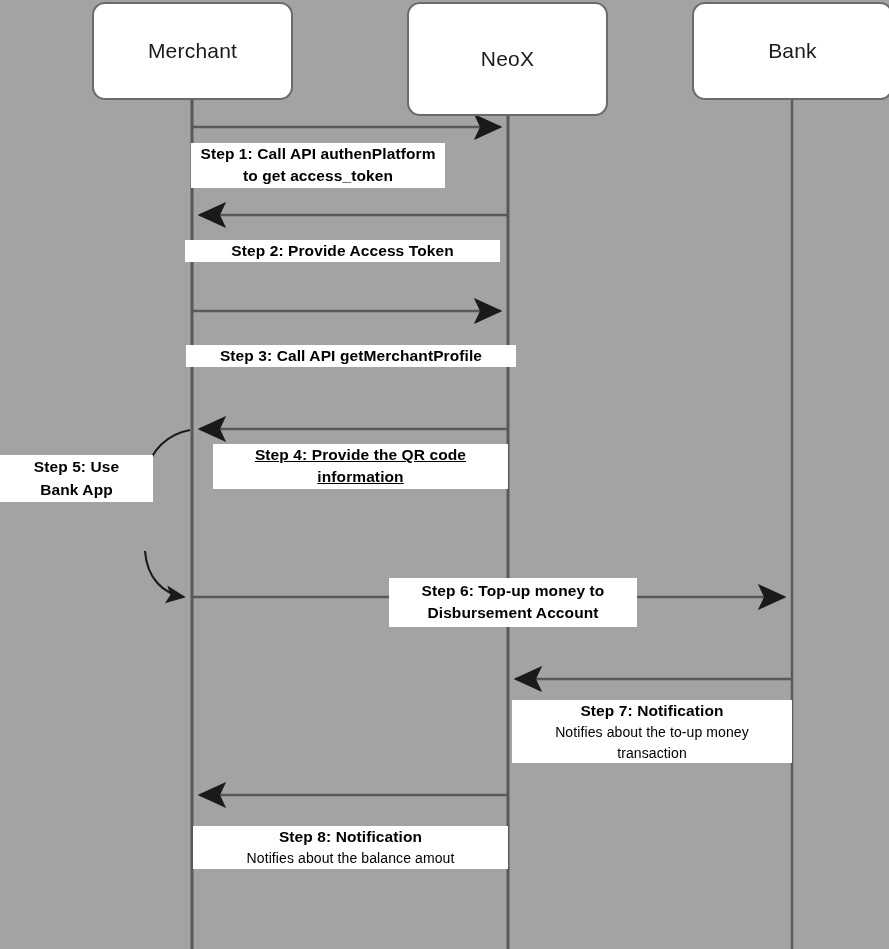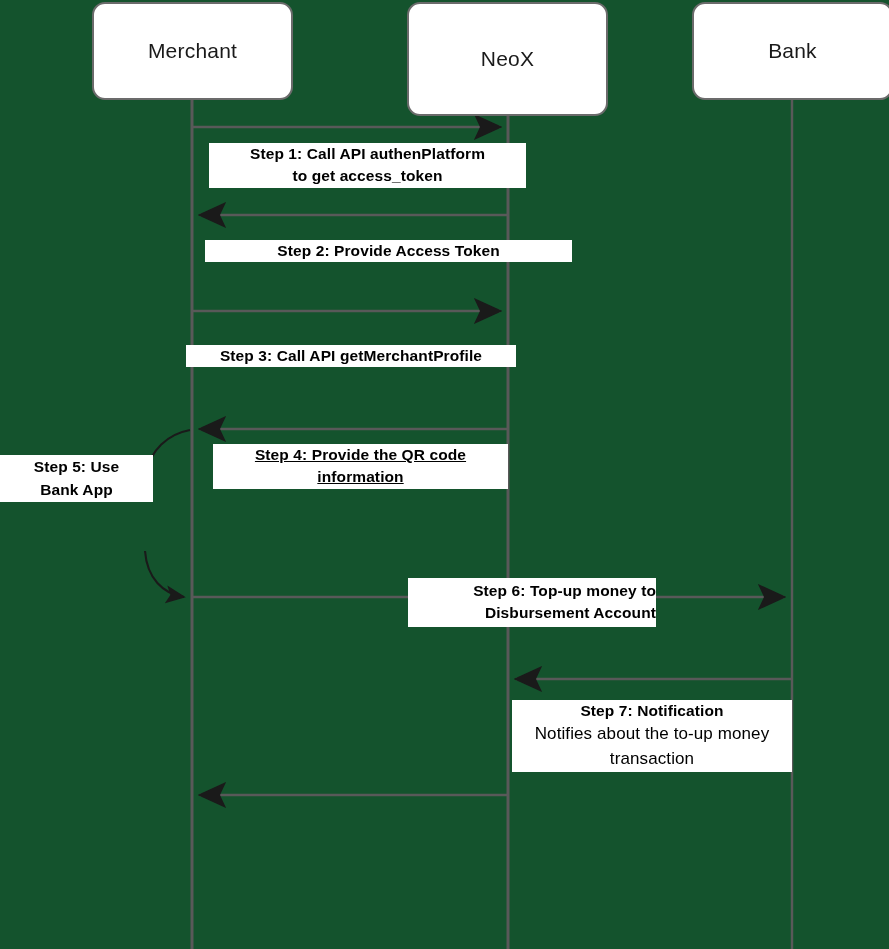--- a/index.html
+++ b/index.html
@@ -9,21 +9,21 @@
     background: #ffffff;
   }
   body {
     font-family: "Liberation Sans", sans-serif;
     -webkit-font-smoothing: antialiased;
   }
   #diagram-root {
     position: relative;
     width: 889px;
     height: 949px;
-    background: #14532d;
+    background: #a3a3a3;
     overflow: hidden;
   }
   #diagram-svg {
     position: absolute;
     top: 0;
     left: 0;
     width: 889px;
     height: 949px;
   }
   .lifeline-box {
@@ -51,21 +51,21 @@
     background: #ffffff;
     pointer-events: none;
   }
   .msg-title {
     font-weight: bold;
     font-size: 15.5px;
     letter-spacing: 0.1px;
   }
   .msg-desc {
     font-weight: 400;
-    font-size: 17px;
+    font-size: 14px;
     letter-spacing: 0.1px;
   }
   .msg-label.tight { line-height: 1.5; }
 </style>
 </head>
 <body>
 
 <div id="diagram-root">
 
   <svg id="diagram-svg" viewBox="0 0 889 949" xmlns="http://www.w3.org/2000/svg">
@@ -125,48 +125,52 @@
   </div>
 
   <div class="lifeline-box" style="left:407px; top:2px; width:201px; height:114px;">
     <span class="lifeline-box-label">NeoX</span>
   </div>
 
   <div class="lifeline-box" style="left:692px; top:2px; width:201px; height:98px;">
     <span class="lifeline-box-label">Bank</span>
   </div>
 
-  <div class="msg-label" style="left:209px; top:143px; width:317px;">
+  <div class="msg-label" style="left:191px; top:143px; width:254px;">
     <div class="msg-title">Step 1: Call API authenPlatform</div>
     <div class="msg-title">to get access_token</div>
   </div>
 
-  <div class="msg-label" style="left:205px; top:240px; width:367px;">
+  <div class="msg-label" style="left:185px; top:240px; width:315px;">
     <div class="msg-title">Step 2: Provide Access Token</div>
   </div>
 
   <div class="msg-label" style="left:186px; top:345px; width:330px;">
     <div class="msg-title">Step 3:  Call API getMerchantProfile</div>
   </div>
 
   <div class="msg-label" style="left:213px; top:444px; width:295px;text-decoration:underline;">
     <div class="msg-title">Step 4: Provide the QR code</div>
     <div class="msg-title">information</div>
   </div>
 
   <div class="msg-label tight" style="left:0px; top:455px; width:153px;">
     <div class="msg-title">Step 5: Use</div>
     <div class="msg-title">Bank App</div>
   </div>
 
-  <div class="msg-label" style="left:408px; top:578px; width:248px; background:#ffffff; padding:2px 0;text-align:right;">
+  <div class="msg-label" style="left:389px; top:578px; width:248px; background:#ffffff; padding:2px 0;">
     <div class="msg-title">Step 6: Top-up money to</div>
     <div class="msg-title">Disbursement Account</div>
   </div>
 
   <div class="msg-label" style="left:512px; top:700px; width:280px;">
     <div class="msg-title">Step 7: Notification</div>
     <div class="msg-desc">Notifies about the to-up money</div>
     <div class="msg-desc">transaction</div>
   </div>
 
+  <div class="msg-label" style="left:193px; top:826px; width:315px;">
+    <div class="msg-title">Step 8: Notification</div>
+    <div class="msg-desc">Notifies about the balance amout</div>
+  </div>
 
 </div>
 
 </body></html>

